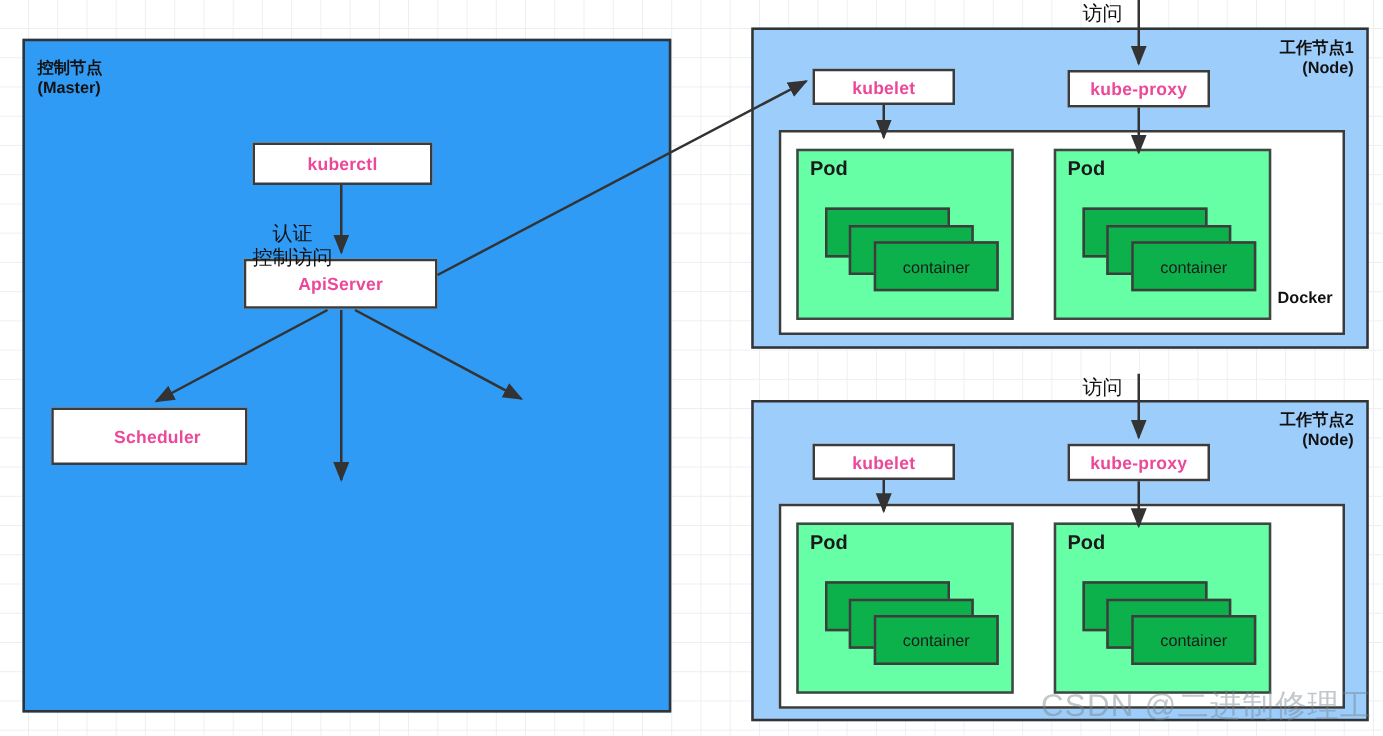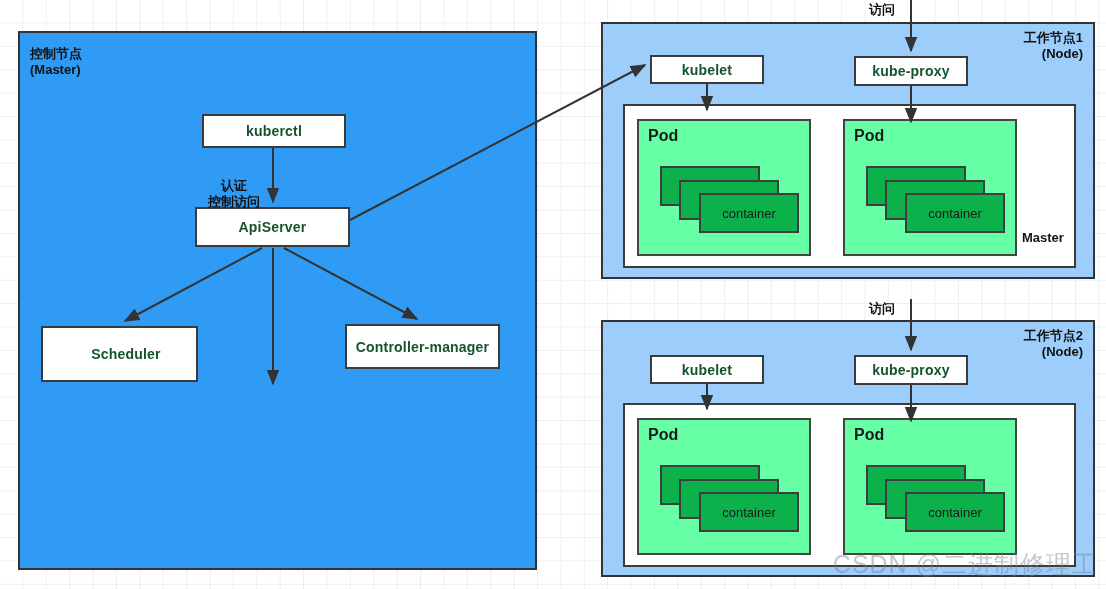--- a/index.html
+++ b/index.html
@@ -34,21 +34,21 @@
   .wbox {
     position: absolute;
     box-sizing: border-box;
     background: #ffffff;
     border: 2px solid #3b3b3b;
     display: flex;
     align-items: center;
     justify-content: center;
     font-weight: bold;
     font-size: 14px;
-    color: #14532d;
+    color: #ec4899;
     letter-spacing: .2px;
   }
 
   .pod-box {
     position: absolute;
     box-sizing: border-box;
     background: #66FFA6;
     border: 2px solid #444444;
   }
   .pod-label {
@@ -83,22 +83,22 @@
 
   .docker-label {
     position: absolute;
     font-size: 13px;
     font-weight: bold;
     color: #111111;
   }
 
   .edge-label {
     position: absolute;
-    font-size: 13px;
-    font-weight: bold;
+    font-size: 16px;
+    font-weight: normal;
     color: #111111;
     line-height: 1.2;
     text-align: center;
     white-space: pre-line;
   }
 
   
   .etcd {
     position: absolute;
   }
@@ -170,36 +170,35 @@
   <div class="region-label" style="left:30px; top:36px;margin-top:10px;">控制节点
 (Master)</div>
 
   <div class="wbox" style="left:195px; top:207px; width:155px; height:40px;">ApiServer</div>
 
   <div class="wbox" style="left:202px; top:114px; width:144px; height:34px;">kuberctl</div>
 
   <div class="edge-label" style="left:182px; top:158px; width:104px;margin-top:20px;">认证
 控制访问</div>
 
-  <div class="wbox" style="left:41px; top:326px; width:157px; height:56px;padding-left:13px;">Scheduler</div>
-
-  <div class="wbox" style="left:345px; top:324px; width:155px; height:45px;">Controller-manager</div>
+  <div class="wbox" style="left:41px; top:326px; width:157px; height:46px;padding-left:13px;">Scheduler</div>
+
 
 
   <div class="region node-region" style="left:601px; top:22px; width:494px; height:257px;"></div>
   <div class="region-label right" style="left:955px; top:30px; width:128px;">工作节点1
 (Node)</div>
 
   <div class="wbox" style="left:650px; top:55px; width:114px; height:29px;">kubelet</div>
   <div class="wbox" style="left:854px; top:56px; width:114px; height:30px;">kube-proxy</div>
 
   <div class="edge-label" style="left:855px; top:2px; width:54px;">访问</div>
 
   <div class="region docker-region" style="left:623px; top:104px; width:453px; height:164px;"></div>
-  <div class="docker-label" style="left:1022px; top:230px;">Master</div>
+  <div class="docker-label" style="left:1022px; top:230px;">Docker</div>
 
   <div class="pod-box" style="left:637px; top:119px; width:174px; height:137px;">
     <div class="pod-label">Pod</div>
     <div class="ctr-box" style="left:21px; top:45px; width:100px; height:40px;"></div>
     <div class="ctr-box" style="left:40px; top:59px; width:100px; height:40px;"></div>
     <div class="ctr-box" style="left:60px; top:72px; width:100px; height:40px;">container</div>
   </div>
 
   <div class="pod-box" style="left:843px; top:119px; width:174px; height:137px;">
     <div class="pod-label">Pod</div>

